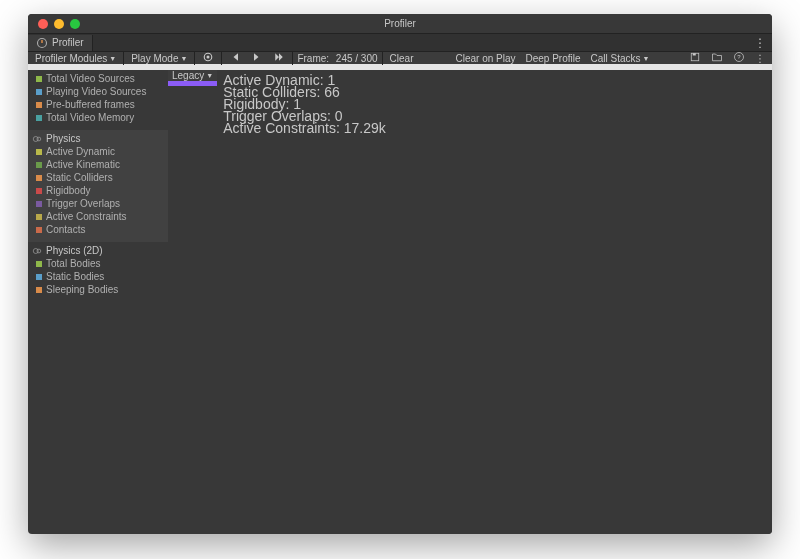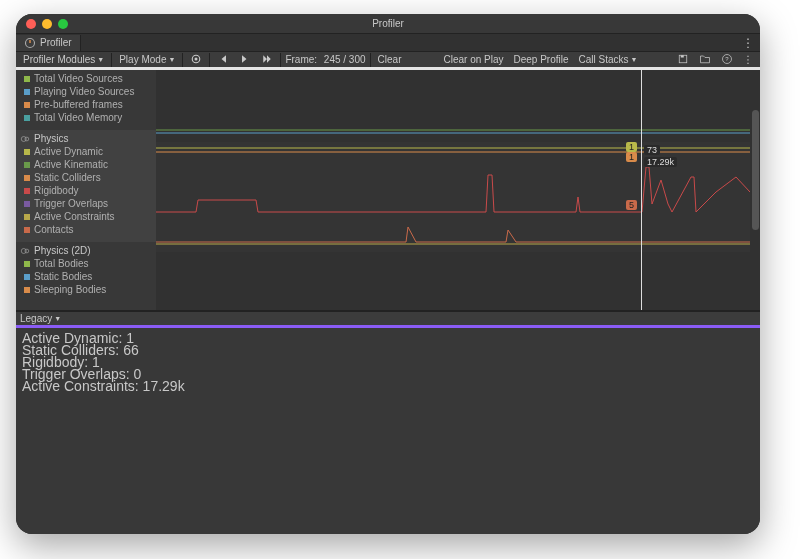--- a/index.html
+++ b/index.html
@@ -1,51 +1,51 @@
 <!DOCTYPE html>
 <html><head>
 <meta charset="utf-8">
 <style>
 * { margin: 0; padding: 0; box-sizing: border-box; font-family: -apple-system, "Segoe UI", Arial, sans-serif; }
 body { background: #fff; width: 800px; height: 559px; overflow: hidden; }
-.window { position: absolute; left: 16px; top: 14px; width: 744px; height: 520px; background: #383838; border-radius: 16px; box-shadow: 0 12px 36px rgba(0,0,0,.35); overflow: hidden; display: flex; flex-direction: column; }
+.window { position: absolute; left: 28px; top: 14px; width: 744px; height: 520px; background: #383838; border-radius: 4px; box-shadow: 0 12px 36px rgba(0,0,0,.35); overflow: hidden; display: flex; flex-direction: column; }
 .titlebar { height: 20px; background: #383838; display: flex; align-items: center; position: relative; border-bottom: 1px solid #222; }
 .traffic { display: flex; gap: 6px; padding-left: 10px; }
 .tl { width: 10px; height: 10px; border-radius: 50%; }
 .tl.r { background: #ff5f57; } .tl.y { background: #febc2e; } .tl.g { background: #28c840; }
 .title { position: absolute; left: 0; right: 0; text-align: center; font-size: 10px; color: #c8c8c8; }
 .tabrow { height: 18px; background: #313131; display: flex; align-items: center; border-bottom: 1px solid #222; }
 .tab { background: #3c3c3c; height: 16px; display: flex; align-items: center; padding: 0 8px; font-size: 10px; color: #c8c8c8; gap: 4px; border-right: 1px solid #222; }
 .tabrow-spacer { flex: 1; }
 .tabrow-dots { color: #c8c8c8; font-size: 12px; padding: 0 6px; cursor: pointer; }
-.toolbar { height: 18px; background: #3c3c3c; display: flex; align-items: center; font-size: 10px; color: #c8c8c8; border-bottom: 3px solid #e5e5e5; padding: 0 4px; gap: 4px; }
+.toolbar { height: 18px; background: #3c3c3c; display: flex; align-items: center; font-size: 10px; color: #c8c8c8; border-bottom: 6px solid #e5e5e5; padding: 0 4px; gap: 4px; }
 .toolbar .sep { width: 1px; height: 14px; background: #222; }
 .tool-item { display: flex; align-items: center; gap: 2px; }
 .dropdown-caret { font-size: 7px; }
 .toolbar .btn { cursor: pointer; padding: 0 3px; }
 .toolbar-spacer { flex: 1; }
 .tool-icon { width: 12px; height: 12px; display: inline-block; }
-.content { flex: 1; display: flex; flex-direction: column; overflow: hidden; }
+.content { flex: 1; display: flex; flex-direction: row; overflow: hidden; }
 .top-panels { display: flex; height: 240px; }
 .sidebar { width: 140px; background: #383838; overflow: hidden; font-size: 10px; color: #b0b0b0; }
 .module { padding: 2px 4px 6px; }
 .mod-hdr { font-size: 10px; color: #c8c8c8; padding: 1px 0; display: flex; align-items: center; gap: 4px; text-align: right; }
 .mod-item { display: flex; align-items: center; gap: 4px; padding: 1px 0 1px 4px; }
 .sq { width: 6px; height: 6px; display: inline-block; }
 .graph-region { flex: 1; background: #313131; position: relative; overflow: hidden; }
 .graph-strip { position: absolute; left: 0; right: 10px; }
 .strip-video { top: 0; height: 72px; }
 .strip-phys { top: 72px; height: 110px; }
 .strip-2d { top: 182px; height: 58px; }
 .playhead { position: absolute; top: 0; bottom: 0; width: 1px; background: #ddd; }
 .label-chip { position: absolute; font-size: 9px; color: #ddd; background: #2a2a2a; padding: 0 3px; border-radius: 2px; }
 .scrollbar { position: absolute; right: 0; width: 10px; top: 0; bottom: 0; background: #313131; }
 .scroll-thumb { position: absolute; right: 1px; width: 7px; background: #555; border-radius: 4px; }
 .divider { height: 2px; background: #222; }
-.bottom-toolbar { height: 16px; background: #3c3c3c; display: flex; align-items: center; font-size: 10px; color: #c8c8c8; padding: 0 4px; border-bottom: 3px solid #8b5cf6; }
+.bottom-toolbar { height: 16px; background: #3c3c3c; display: flex; align-items: center; font-size: 10px; color: #c8c8c8; padding: 0 4px; border-bottom: 5px solid #8b5cf6; }
 .detail { flex: 1; background: #383838; font-size: 14px; color: #c8c8c8; padding: 4px 6px; line-height: 12px; }
 svg.line { position: absolute; left: 0; top: 0; width: 100%; height: 100%; }
 </style>
 </head>
 <body>
 
 <div class="window">
 
   <div class="titlebar">
     <div class="traffic">

